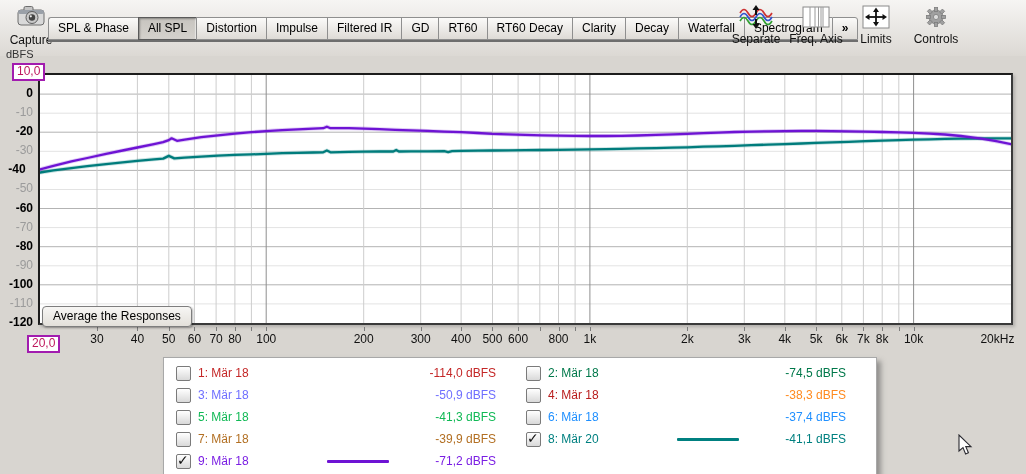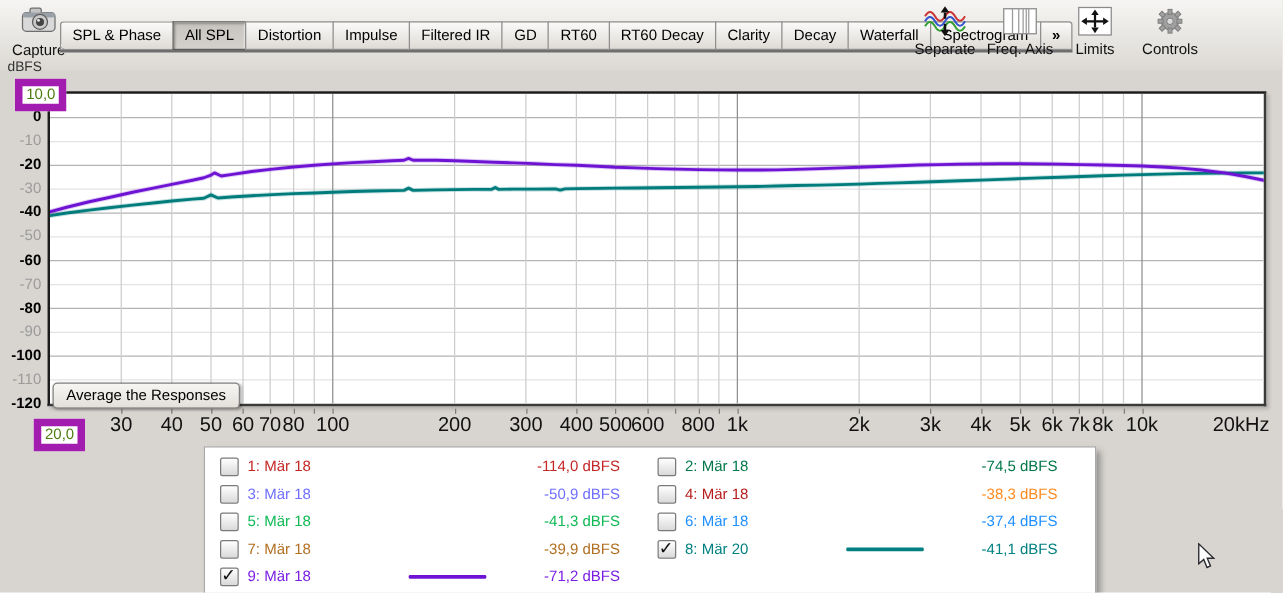--- a/index.html
+++ b/index.html
@@ -29,38 +29,38 @@
     box-shadow:inset 1px 1px 2px rgba(0,0,0,.35), inset -1px 0 1px rgba(255,255,255,.6);
     border-color:#5a5a5a;
   }
   .tools{position:absolute;left:726px;top:4px;display:flex;}
   .tool{width:60px;text-align:center;cursor:default;}
   .tool .ticon{display:block;height:28px;}
   .tool .tlabel{display:block;font-size:12px;color:#111;margin-top:0px;white-space:nowrap;}
   
   .yaxis-title{position:absolute;left:6px;top:48px;font-size:11px;color:#333;}
   .limit-box{
-    position:absolute;background:#fff;border:6px solid #a21caf;color:#4d7c0f;
+    position:absolute;background:#fff;border:2px solid #a21caf;color:#be185d;
     font-size:12px;padding:0px 3px 1px 3px;z-index:6;line-height:13px;
   }
   #limit-top{left:12px;top:63px;}
   #limit-bottom{left:27px;top:335px;}
   .plot{
     position:absolute;left:38px;top:73px;width:971px;height:248px;background:#fff;
     border-top:2px solid #1c1c1c;border-left:2px solid #1c1c1c;
     border-right:2px solid #3a3a3a;border-bottom:2px solid #3a3a3a;
     box-shadow:2px 2px 3px rgba(0,0,0,.18);
   }
   .plot svg{display:block;}
   .ylabels span{position:absolute;width:32px;text-align:right;font-size:12px;}
   .ylabels .major{color:#000;font-weight:bold;}
   .ylabels .minor{color:#9b9b9b;}
   .xstrip{position:absolute;left:0px;top:327px;width:1026px;height:22px;}
   .xstrip .xtick{position:absolute;top:0px;width:1px;height:4px;background:#7c7c7c;}
-  .xstrip .xlab{position:absolute;top:5px;transform:translateX(-50%);font-size:16px;color:#111;white-space:nowrap;}
+  .xstrip .xlab{position:absolute;top:5px;transform:translateX(-50%);font-size:12px;color:#111;white-space:nowrap;}
   .avg-btn{
     position:absolute;left:42px;top:306px;z-index:5;
     padding:2px 10px 3px 10px;font-size:12px;color:#000;
     background:linear-gradient(#f7f6f4,#e3e0da);
     border:1px solid #7e7e7e;border-radius:4px;
     box-shadow:1px 1px 2px rgba(0,0,0,.3);cursor:default;white-space:nowrap;
   }
   
   .legend{
     position:absolute;left:163px;top:357px;width:712px;height:117px;background:#fff;
@@ -176,21 +176,21 @@
 
 <span class="yaxis-title">dBFS</span>
 <span class="limit-box" id="limit-top">10,0</span>
 <span class="limit-box" id="limit-bottom">20,0</span>
 
 <div class="ylabels" id="ylabels">
     <span class="major" style="left: 1px; top: 86.0769px;">0</span>
     <span class="minor" style="left: 1px; top: 105.154px;">-10</span>
     <span class="major" style="left: 1px; top: 124.231px;">-20</span>
     <span class="minor" style="left: 1px; top: 143.308px;">-30</span>
-    <span class="major" style="left: 1px; top: 162.385px;">-40</span>
+    <span class="major" style="left: 1px; top: 162.385px; text-align: center;">-40</span>
     <span class="minor" style="left: 1px; top: 181.462px;">-50</span>
     <span class="major" style="left: 1px; top: 200.538px;">-60</span>
     <span class="minor" style="left: 1px; top: 219.615px;">-70</span>
     <span class="major" style="left: 1px; top: 238.692px;">-80</span>
     <span class="minor" style="left: 1px; top: 257.769px;">-90</span>
     <span class="major" style="left: 1px; top: 276.846px;">-100</span>
     <span class="minor" style="left: 1px; top: 295.923px;">-110</span>
     <span class="major" style="left: 1px; top: 315px;">-120</span>
   </div>
 

